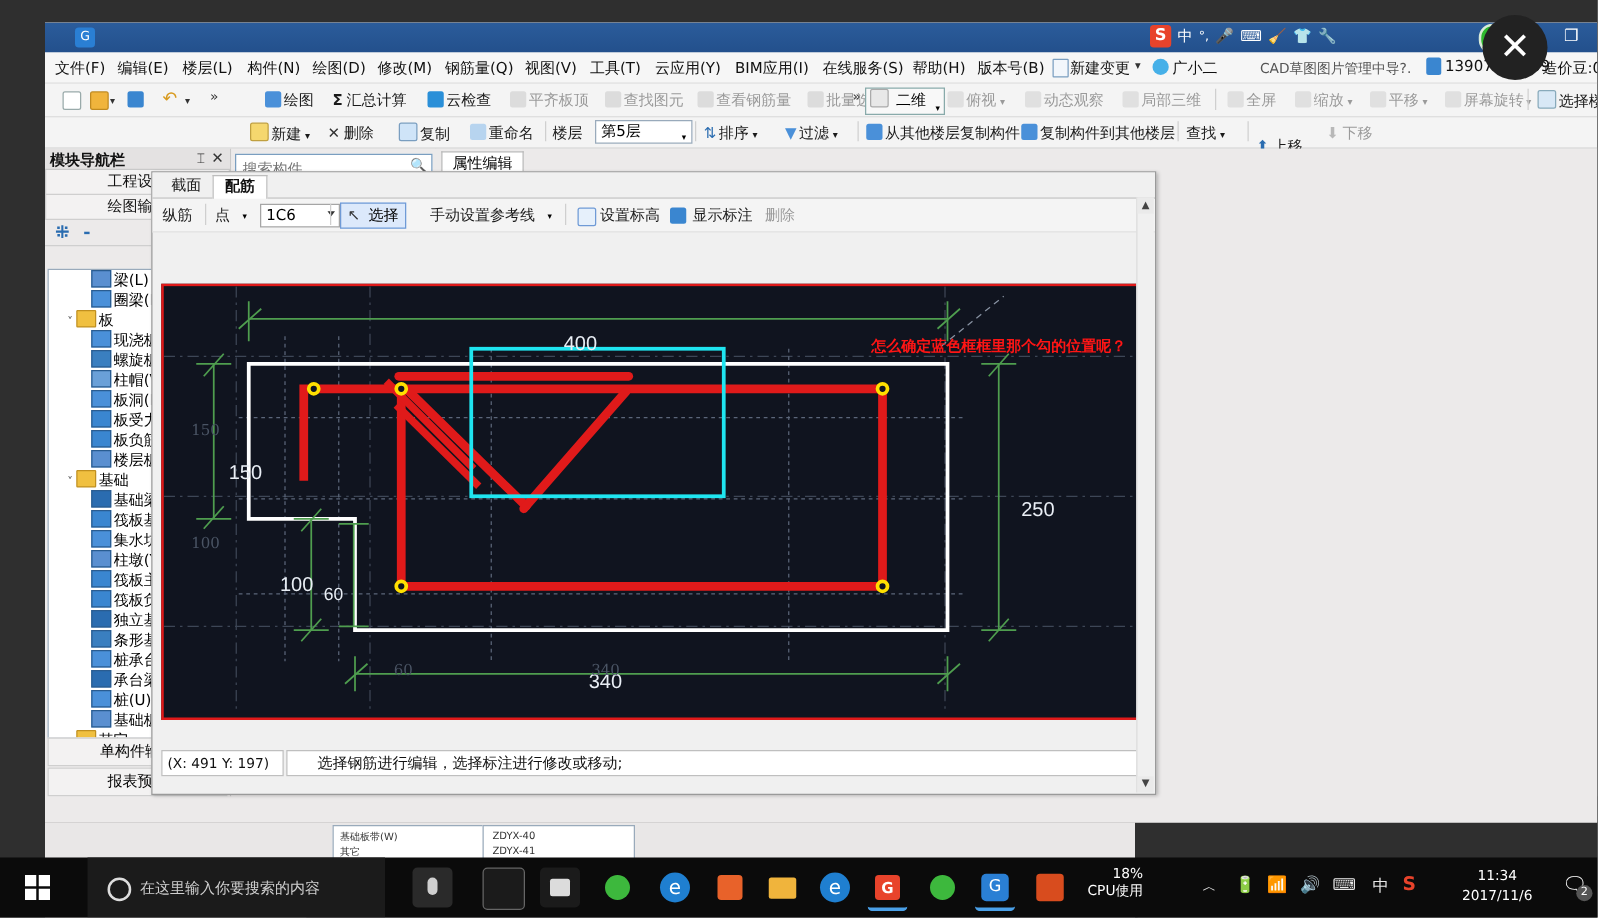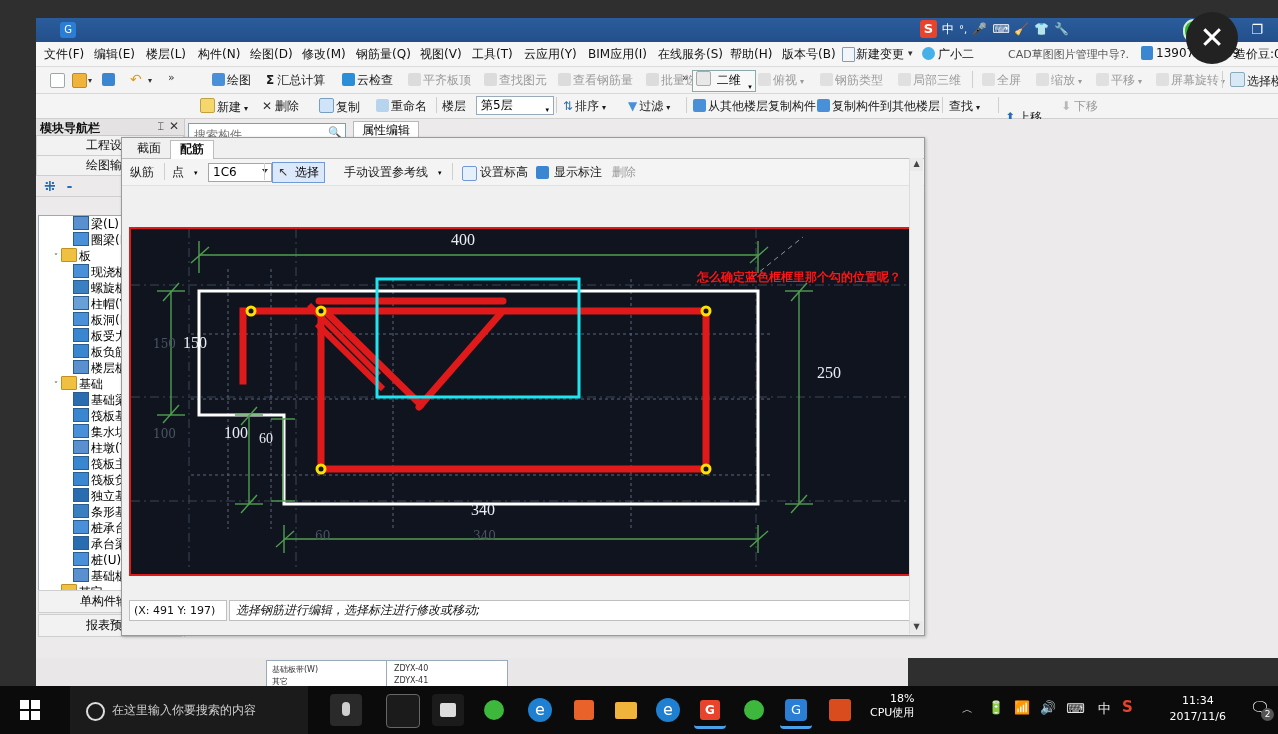--- a/index.html
+++ b/index.html
@@ -91,31 +91,31 @@
   .dlgtb{position:relative;height:26px;background:#f4f4f4;border-bottom:1px solid #e0e0e0;}
   .dlgtb2{position:relative;height:22px;background:#f4f4f4;border-bottom:1px solid #cfcfcf;}
   .dsel{position:absolute;height:17px;line-height:16px;border:1px solid #a5a5a5;background:#fff;font-size:12px;padding:0 14px 0 4px;}
   .dsel .ar{position:absolute;right:3px;top:5px;border-left:3px solid transparent;border-right:3px solid transparent;border-top:4px solid #333;}
   .btnbox{position:absolute;height:19px;line-height:18px;border:1px solid #6f9ad6;background:#dce9fb;font-size:12px;padding:0 5px;}
   .chipsel{position:absolute;height:16px;line-height:15px;border:1px solid #6f9ad6;background:#fff;font-size:12px;padding:0 4px;}
 
   
   .canvaswrap{position:absolute;left:7px;top:89px;width:786px;height:345px;border:2px solid #e01a1a;background:#10141f;overflow:hidden;}
   .cv{position:absolute;left:0;top:0;width:782px;height:341px;}
-  .dimtxt{position:absolute;color:#e9eef5;font-size:16px;font-family:Liberation Serif, serif;}
+  .dimtxt{position:absolute;color:#e9eef5;font-size:16px;font-family:Liberation Sans, sans-serif;margin-top:36px;}
   .dimghost{position:absolute;color:#4a5464;font-size:12px;font-family:"DejaVu Serif","Liberation Serif",serif;}
   .redtext{position:absolute;color:#ff1515;font-size:12px;font-weight:bold;white-space:nowrap;}
 
   
   .snapbar{position:absolute;left:7px;top:438px;width:786px;height:21px;background:#f3f3f3;border:1px solid #cfcfcf;}
   .snapbar .it{position:absolute;top:2px;font-size:12px;white-space:nowrap;}
   .snapbar .onbox{border:1px solid #6f9ad6;background:#dce9fb;padding:0 3px;height:16px;line-height:15px;}
   .statrow{position:absolute;left:7px;top:462px;width:786px;height:21px;}
   .statrow .coord{position:absolute;left:0;top:0;width:92px;height:19px;line-height:19px;background:#fff;border:1px solid #bfbfbf;font-size:11px;padding-left:4px;color:#111;}
-  .statrow .msg{position:absolute;left:100px;top:0;right:0;height:19px;line-height:19px;background:#fff;border:1px solid #bfbfbf;font-size:12px;padding-left:6px;color:#111;font-style:italic;}
+  .statrow .msg{position:absolute;left:100px;top:0;right:0;height:19px;line-height:19px;background:#fff;border:1px solid #bfbfbf;font-size:12px;padding-left:24px;color:#111;}
 
   
   .dlgscroll{position:absolute;right:1px;top:20px;width:13px;bottom:1px;background:#f0f0f0;border-left:1px solid #dcdcdc;}
 
   
   .appstatus{position:absolute;left:0;bottom:0;width:1242px;height:20px;background:#e9e7e7;border-top:1px solid #cfcfcf;}
   .appstatus .c{position:absolute;top:3px;font-size:12px;color:#111;white-space:nowrap;}
   .appstatus .sp{position:absolute;top:2px;width:1px;height:15px;background:#c6c6c6;}
 
   
@@ -228,21 +228,21 @@
       <div class="tb dim" style="left:610px"><span class="ic" style="background:#dcdcdc"></span><span>批量选择</span></div>
 
       <span style="position:absolute;left:646px;top:4px;font-size:11px;color:#333">»</span>
 
       <div style="position:absolute;left:656px;top:3px;height:20px;border:1px solid #8aa;background:#f8f8f8;padding:0 14px 0 3px;line-height:19px;font-size:12px">
         <span class="ic" style="background:#e8e8e8;border:1px solid #aaa"></span>
         <span>二维</span>
         <span style="position:absolute;right:3px;top:7px;font-size:7px">▾</span>
       </div>
       <div class="tb dim" style="left:722px"><span class="ic" style="background:#e0e0e0"></span><span>俯视</span><span style="font-size:8px;margin-left:3px">▾</span></div>
-      <div class="tb dim" style="left:784px"><span class="ic" style="background:#e0e0e0"></span><span>钢筋类型</span></div>
+      <div class="tb dim" style="left:784px"><span class="ic" style="background:#e0e0e0"></span><span>动态观察</span></div>
       <div class="tb dim" style="left:862px"><span class="ic" style="background:#e0e0e0"></span><span>局部三维</span></div>
       <div class="sep" style="left:936px"></div>
       <div class="tb dim" style="left:946px"><span class="ic" style="background:#e0e0e0"></span><span>全屏</span></div>
       <div class="tb dim" style="left:1000px"><span class="ic" style="background:#e0e0e0"></span><span>缩放</span><span style="font-size:8px;margin-left:3px">▾</span></div>
       <div class="tb dim" style="left:1060px"><span class="ic" style="background:#e0e0e0"></span><span>平移</span><span style="font-size:8px;margin-left:3px">▾</span></div>
       <div class="tb dim" style="left:1120px"><span class="ic" style="background:#e0e0e0"></span><span>屏幕旋转</span><span style="font-size:8px;margin-left:2px">▾</span></div>
       <div class="sep" style="left:1186px"></div>
       <div class="tb" style="left:1194px"><span class="ic" style="background:#d8e8f6;border:1px solid #8ab"></span><span>选择楼层</span></div>
     </div>
 

